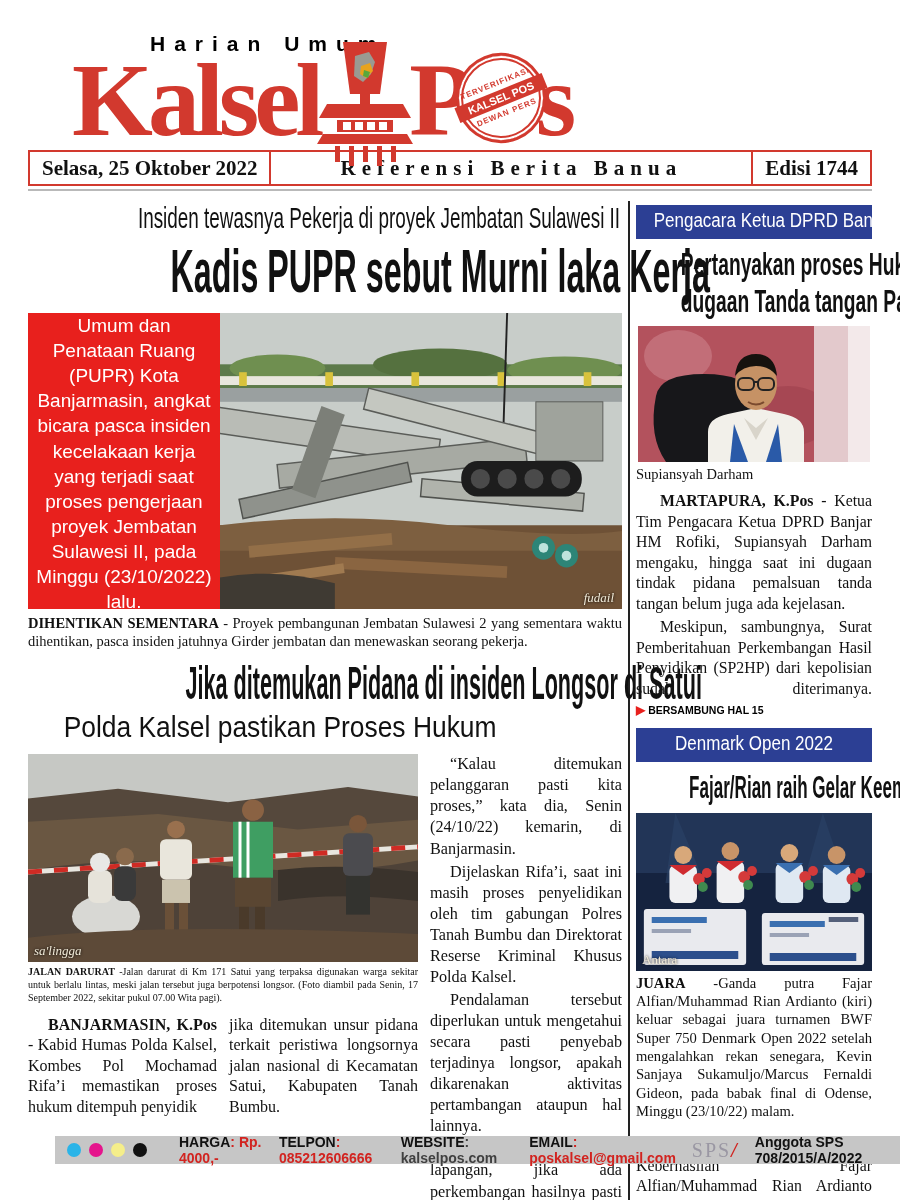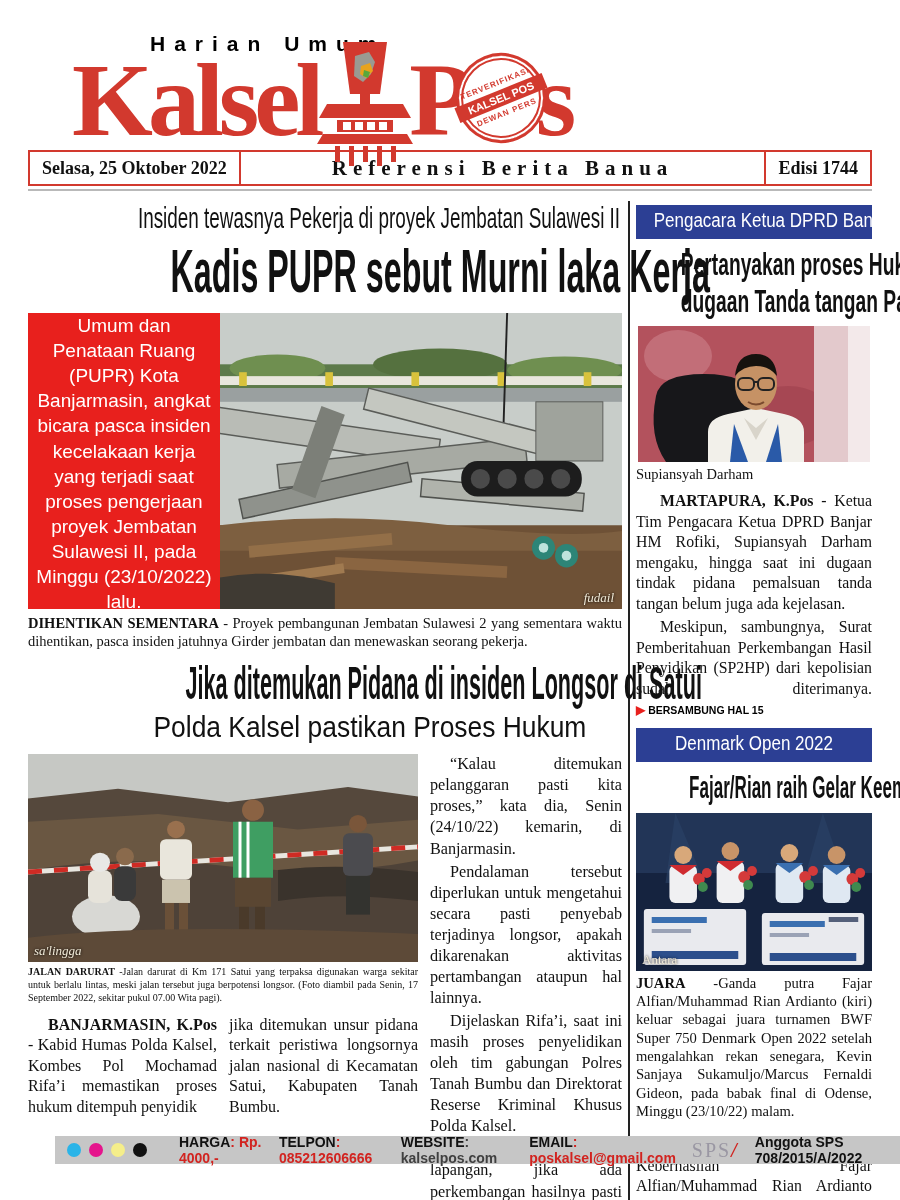--- a/index.html
+++ b/index.html
@@ -18,21 +18,21 @@
          background:#fff;transform:rotate(-22deg);display:flex;flex-direction:column;
          align-items:center;justify-content:center;margin:0 -10px 0 -14px;z-index:2;top:-2px;
          box-shadow:inset 0 0 0 2px #fff, inset 0 0 0 4px #d2392e;}
   .stamp-top,.stamp-bottom{font-family:"Liberation Sans",sans-serif;font-weight:bold;
          font-size:8px;color:#d2392e;letter-spacing:1px;}
   .stamp-mid{background:#d2392e;color:#fff;font-family:"Liberation Sans",sans-serif;
          font-weight:bold;font-size:11px;padding:2px 12px;margin:3px 0;white-space:nowrap;}
   
   .datebar{margin:0 28px;border-top:2px solid #d2392e;border-bottom:2px solid #d2392e;
            display:flex;align-items:stretch;height:32px;}
-  .datebar .box{display:flex;align-items:center;padding:11px 12px;font-weight:bold;font-size:18px;
+  .datebar .box{display:flex;align-items:center;padding:11px 12px;font-weight:bold;font-size:21px;
            border-left:2px solid #d2392e;border-right:2px solid #d2392e;white-space:nowrap;}
   .datebar .slogan{flex:1;display:flex;align-items:center;justify-content:center;
            font-weight:bold;font-size:21px;letter-spacing:6px;}
   .rule{margin:3px 28px 0 28px;border-bottom:2px solid #b9b9b9;}
   
   .main{display:flex;margin:6px 28px 0 28px;}
   .leftcol{width:594px;}
   .divider{border-left:2px solid #222;margin:4px 6px 0 6px;}
   .rightcol{flex:1;min-width:0;}
   .condensed{display:block;white-space:nowrap;transform-origin:center;}
@@ -52,21 +52,21 @@
   .photo-bridge{flex:1;}
   .credit{position:absolute;color:#f0ead8;font-size:13px;font-style:italic;
           text-shadow:0 0 3px #000;}
   .credit.br{right:8px;bottom:3px;}
   .credit.bl{left:6px;bottom:3px;}
   .cap{font-size:14.5px;line-height:1.25;text-align:justify;margin:5px 0 2px 0;}
   .cap b{font-family:"Liberation Serif",serif;}
   .headline2{font-family:"Liberation Sans",sans-serif;font-weight:bold;font-size:46px;
           text-align:center;margin-top:6px;height:50px;}
   .headline2 .condensed{transform:scaleX(.47);}
-  .subhead{font-family:"Liberation Sans",sans-serif;font-size:30px;text-align:right;
+  .subhead{font-family:"Liberation Sans",sans-serif;font-size:30px;text-align:left;
           margin:4px 0 8px 0;height:36px;}
   .subhead .condensed{transform:scaleX(.88);}
   .bottom-row{display:flex;gap:12px;}
   .bottom-left{width:390px;flex:none;}
   .photo-road{height:208px;}
   .road-cap{font-size:10px;line-height:1.28;text-align:justify;margin-top:4px;}
   .two-cols{display:flex;gap:12px;margin-top:8px;}
   .tcol{flex:1;font-size:16px;line-height:1.28;text-align:justify;}
   .tcol .indent{text-indent:20px;}
   .col3{flex:1;font-size:16.2px;line-height:1.3;text-align:justify;}
@@ -268,22 +268,22 @@
               <div class="indent"><span class="lead-name">BANJARMASIN, K.Pos</span><span> - Kabid Humas Polda Kalsel, Kombes Pol Mochamad Rifa’i memastikan proses hukum ditempuh penyidik</span></div>
             </div>
             <div class="tcol">
               <div>jika ditemukan unsur pidana terkait peristiwa longsornya jalan nasional di Kecamatan Satui, Kabupaten Tanah Bumbu.</div>
             </div>
           </div>
         </div>
 
         <div class="col3">
           <p>“Kalau ditemukan pelanggaran pasti kita proses,” kata dia, Senin (24/10/22) kemarin, di Banjarmasin.</p>
+          <p>Dijelaskan Rifa’i, saat ini masih proses penyelidikan oleh tim gabungan Polres Tanah Bumbu dan Direktorat Reserse Kriminal Khusus Polda Kalsel.</p>
           <p>Pendalaman tersebut diperlukan untuk mengetahui secara pasti penyebab terjadinya longsor, apakah dikarenakan aktivitas pertambangan ataupun hal lainnya.</p>
-          <p>Dijelaskan Rifa’i, saat ini masih proses penyelidikan oleh tim gabungan Polres Tanah Bumbu dan Direktorat Reserse Kriminal Khusus Polda Kalsel.</p>
           <p>“Tim masih bekerja di lapangan, jika ada perkembangan hasilnya pasti kami sampaikan,” ucapnya.</p>
 
         </div>
       </div>
     </div>
 
     <div class="divider"></div>
 
     <div class="rightcol">
 

